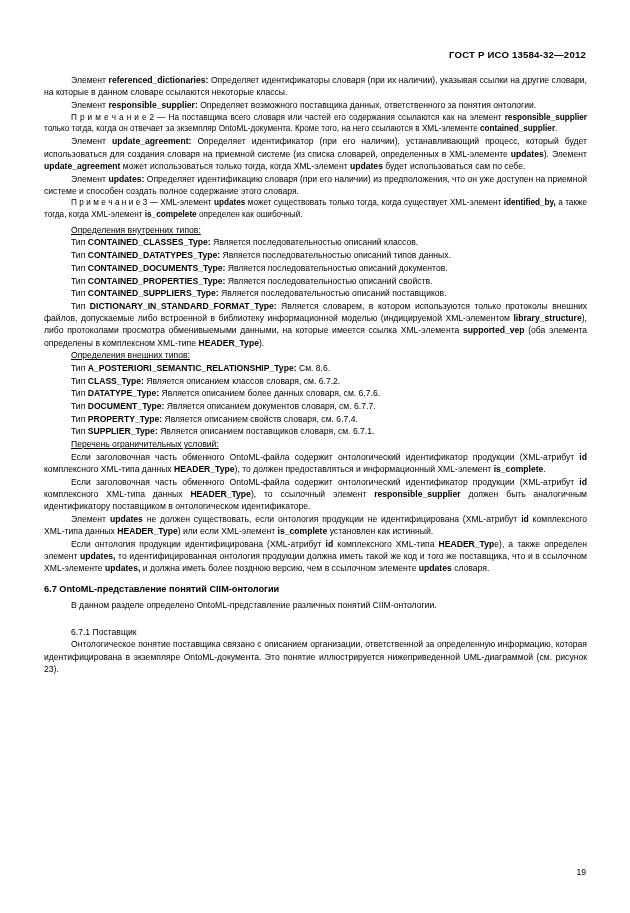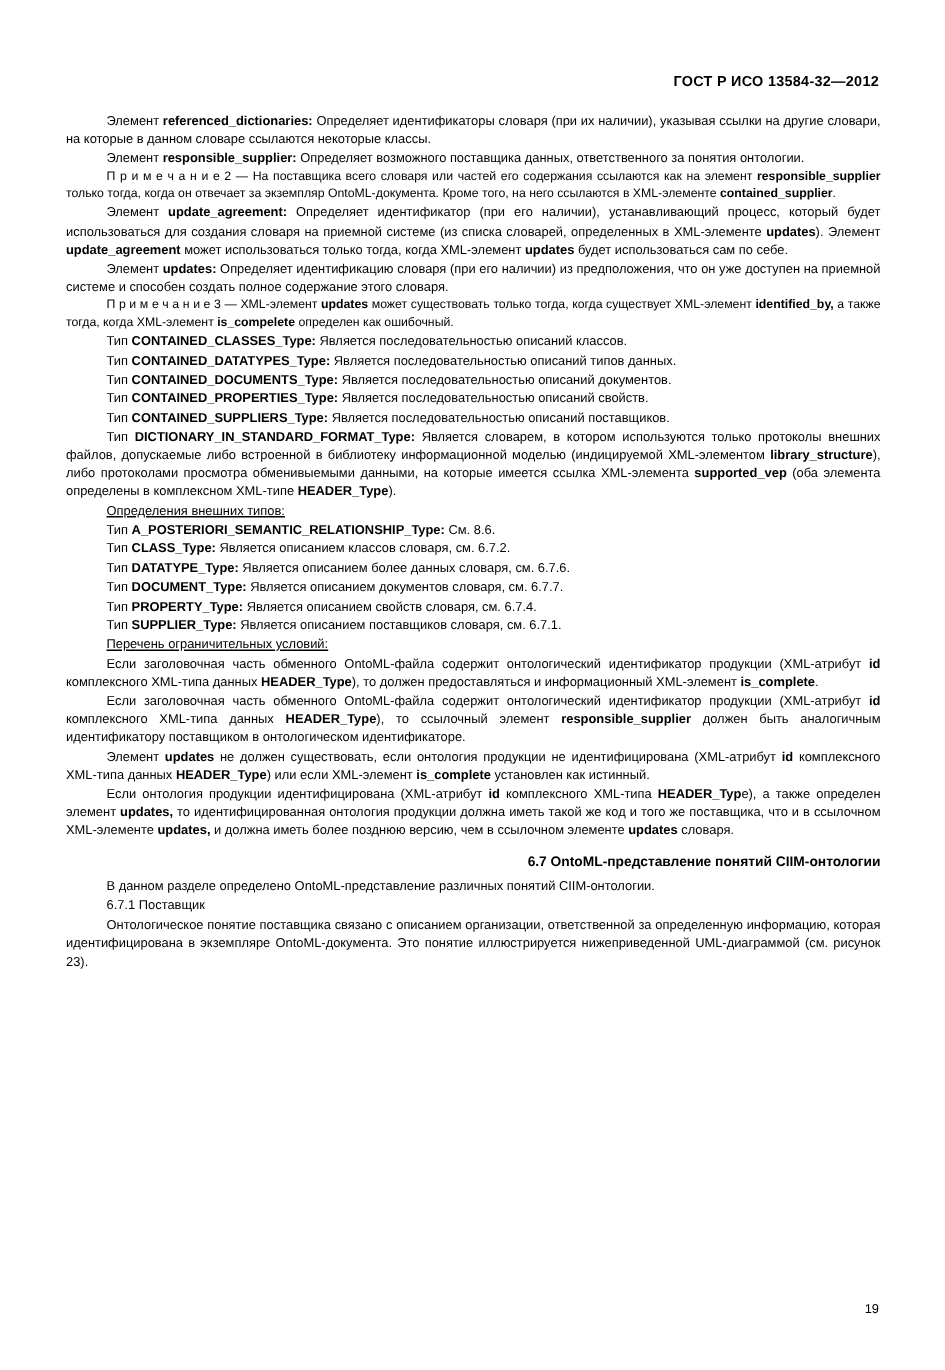--- a/index.html
+++ b/index.html
@@ -55,26 +55,26 @@
   }
   .deflist p {
     text-indent: 27px;
   }
   .heading {
     font-weight: bold;
     font-size: 9.2px;
     margin-top: 9px;
     margin-bottom: 3px;
     text-indent: 0;
-    text-align: right;
+    text-align: left;
   }
   .subheading {
     text-indent: 27px;
     text-align: left;
-    margin-top: 1px;
+    margin-top: 14px;
   }
   .pagenum {
     position: absolute;
     right: 44px;
     bottom: 36px;
     font-size: 8.6px;
   }
   .gap-top { margin-top: 3px; }
 </style>
 </head>
@@ -91,20 +91,21 @@
     <p class="ind"><span>Элемент </span><span class="b">responsible_supplier:</span><span> Определяет возможного поставщика данных, ответственного за понятия онтологии.</span></p>
 
     <p class="ind note"><span>П р и м е ч а н и е   2 </span><span>— На поставщика всего словаря или частей его содержания ссылаются как на элемент </span><span class="b">responsible_supplier</span><span> только тогда, когда он отвечает за экземпляр OntoML-документа. Кроме того, на него ссылаются в XML-элементе </span><span class="b">contained_supplier</span><span>.</span></p>
 
     <p class="ind"><span>Элемент </span><span class="b">update_agreement:</span><span> Определяет идентификатор (при его наличии), устанавливающий процесс, который будет использоваться для создания словаря на приемной системе (из списка словарей, определенных в XML-элементе </span><span class="b">updates</span><span>). Элемент </span><span class="b">update_agreement</span><span> может использоваться только тогда, когда XML-элемент </span><span class="b">updates</span><span> будет использоваться сам по себе.</span></p>
 
     <p class="ind"><span>Элемент </span><span class="b">updates:</span><span> Определяет идентификацию словаря (при его наличии) из предположения, что он уже доступен на приемной системе и способен создать полное содержание этого словаря.</span></p>
 
     <p class="ind note"><span>П р и м е ч а н и е   3 </span><span>— XML-элемент </span><span class="b">updates</span><span> может существовать только тогда, когда существует XML-элемент </span><span class="b">identified_by,</span><span> а также тогда, когда XML-элемент </span><span class="b">is_compelete</span><span> определен как ошибочный.</span></p>
 
+    <p class="ind gap-top"><span class="u">Определения внутренних типов:</span></p>
 
     <div class="deflist">
       <p><span>Тип </span><span class="b">CONTAINED_CLASSES_Type:</span><span> Является последовательностью описаний классов.</span></p>
       <p><span>Тип </span><span class="b">CONTAINED_DATATYPES_Type:</span><span> Является последовательностью описаний типов данных.</span></p>
       <p><span>Тип </span><span class="b">CONTAINED_DOCUMENTS_Type:</span><span> Является последовательностью описаний документов.</span></p>
       <p><span>Тип </span><span class="b">CONTAINED_PROPERTIES_Type:</span><span> Является последовательностью описаний свойств.</span></p>
       <p><span>Тип </span><span class="b">CONTAINED_SUPPLIERS_Type:</span><span> Является последовательностью описаний поставщиков.</span></p>
     </div>
 
     <p class="ind"><span>Тип </span><span class="b">DICTIONARY_IN_STANDARD_FORMAT_Type:</span><span> Является словарем, в котором используются только протоколы внешних файлов, допускаемые либо встроенной в библиотеку информационной моделью (индицируемой XML-элементом </span><span class="b">library_structure</span><span>), либо протоколами просмотра обменивыемыми данными, на которые имеется ссылка XML-элемента </span><span class="b">supported_vep</span><span> (оба элемента определены в комплексном XML-типе </span><span class="b">HEADER_Type</span><span>).</span></p>

